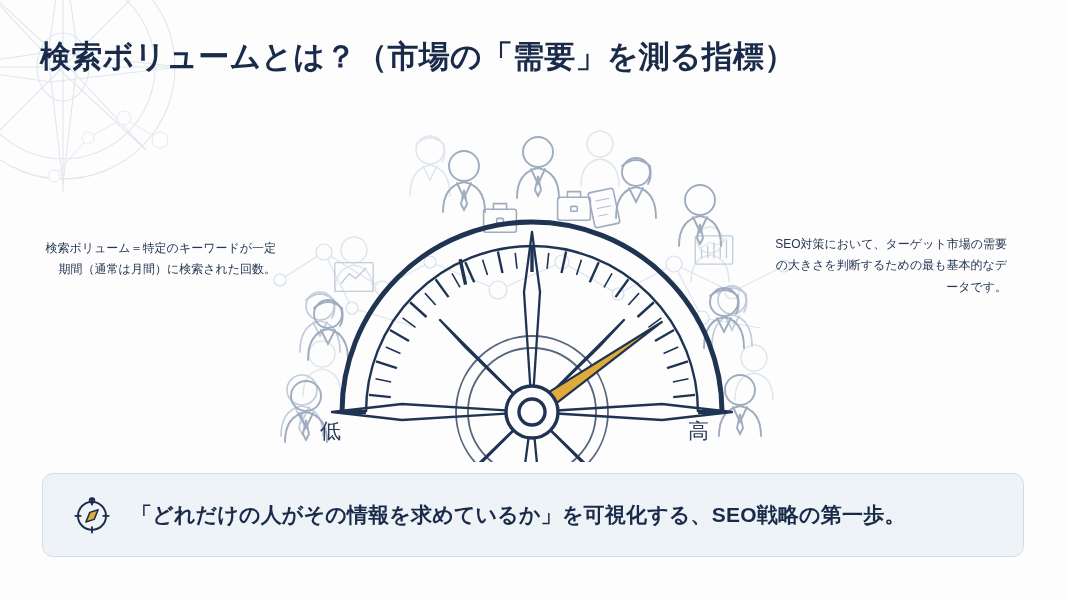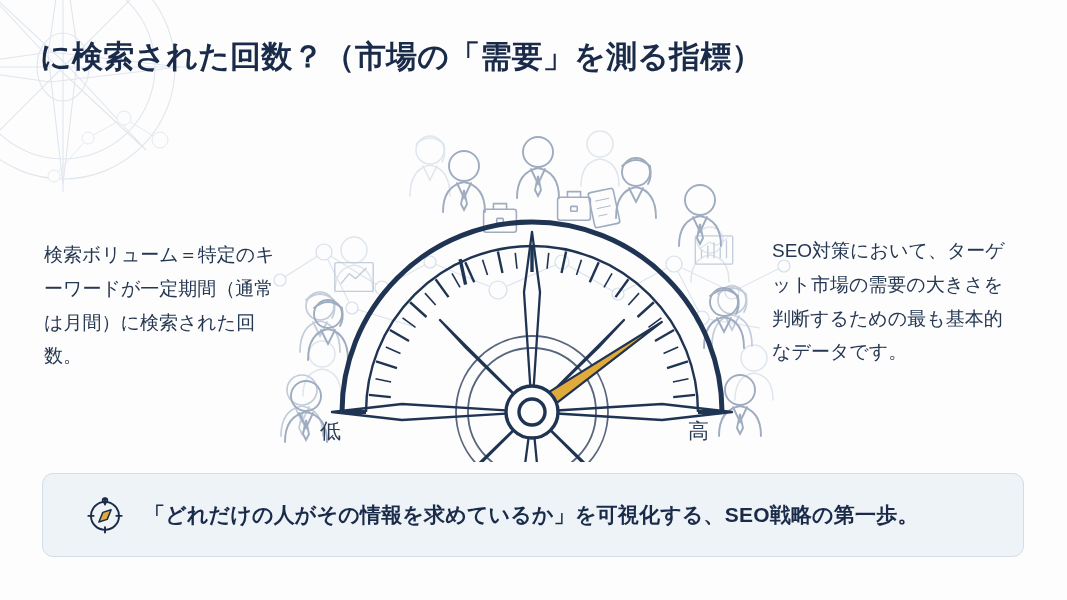--- a/index.html
+++ b/index.html
@@ -36,24 +36,25 @@
     font-weight:bold;
     letter-spacing:0.2px;
     color:#1a2b4a;
     white-space:nowrap;
     z-index:6;
   }
 
   
   .body-col {
     position:absolute;
-    font-size:19px;
+    font-size:12px;
     line-height:1.78;
     color:#253752;
     z-index:6;
+    text-align:right;
   }
   #left-col  { left:44px;  top:238px; width:232px; }
   #right-col { left:772px; top:234px; width:235px; }
 
   
   #illustration {
     position:absolute;
     left:262px; top:112px;
     width:540px; height:350px;
     z-index:3;
@@ -82,21 +83,21 @@
   
   #callout {
     position:absolute;
     left:42px; top:473px;
     width:982px; height:84px;
     background:#eef3f8;
     border:1px solid #d3dde8;
     border-radius:11px;
     display:flex;
     align-items:center;
-    padding-left:41px;
+    padding-left:28px;
     z-index:7;
   }
   #callout-icon {
     flex:0 0 auto;
     width:42px; height:42px;
     margin-right:18px;
   }
   #callout-text {
     font-size:21px;
     font-weight:bold;
@@ -125,21 +126,21 @@
     <g fill="none" stroke="#cfd9e6" stroke-width="1">
       <path d="M150 196 L186 176 L222 198"></path>
       <path d="M118 232 L150 196"></path>
       <circle cx="186" cy="176" r="7" fill="#fdfdfd"></circle>
       <circle cx="222" cy="198" r="8" fill="#fdfdfd"></circle>
       <circle cx="150" cy="196" r="6" fill="#fdfdfd"></circle>
       <circle cx="116" cy="234" r="6" fill="#fdfdfd"></circle>
     </g>
   </svg>
 
-  <h1 id="title">に検索された回数？（市場の「需要」を測る指標）</h1>
+  <h1 id="title">検索ボリュームとは？（市場の「需要」を測る指標）</h1>
 
   <div id="left-col" class="body-col">検索ボリューム＝特定のキーワードが一定期間（通常は月間）に検索された回数。</div>
 
   <div id="right-col" class="body-col">SEO対策において、ターゲット市場の需要の大きさを判断するための最も基本的なデータです。</div>
 
   <div id="illustration">
 
     <svg id="crowd-layer" viewBox="0 0 540 350">
       <defs>
         <g id="person-a">

